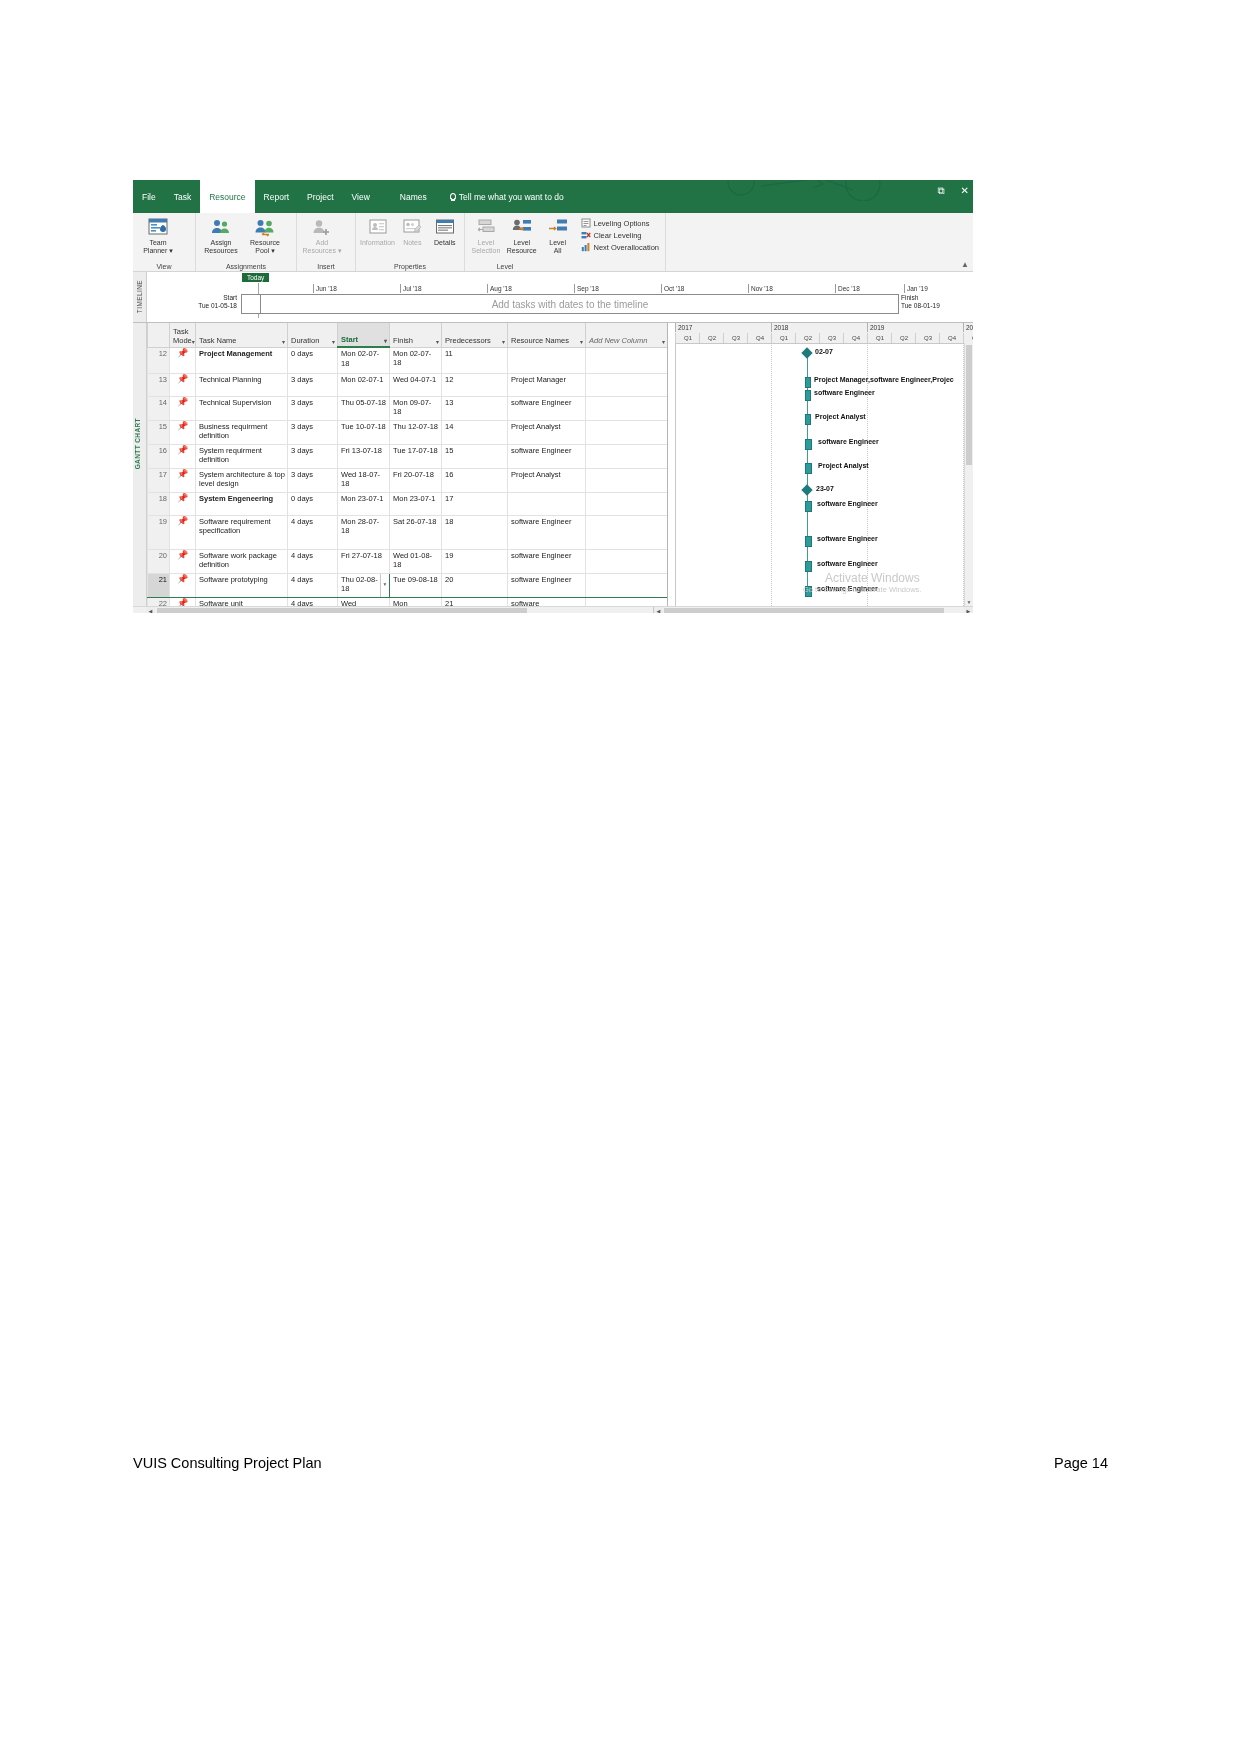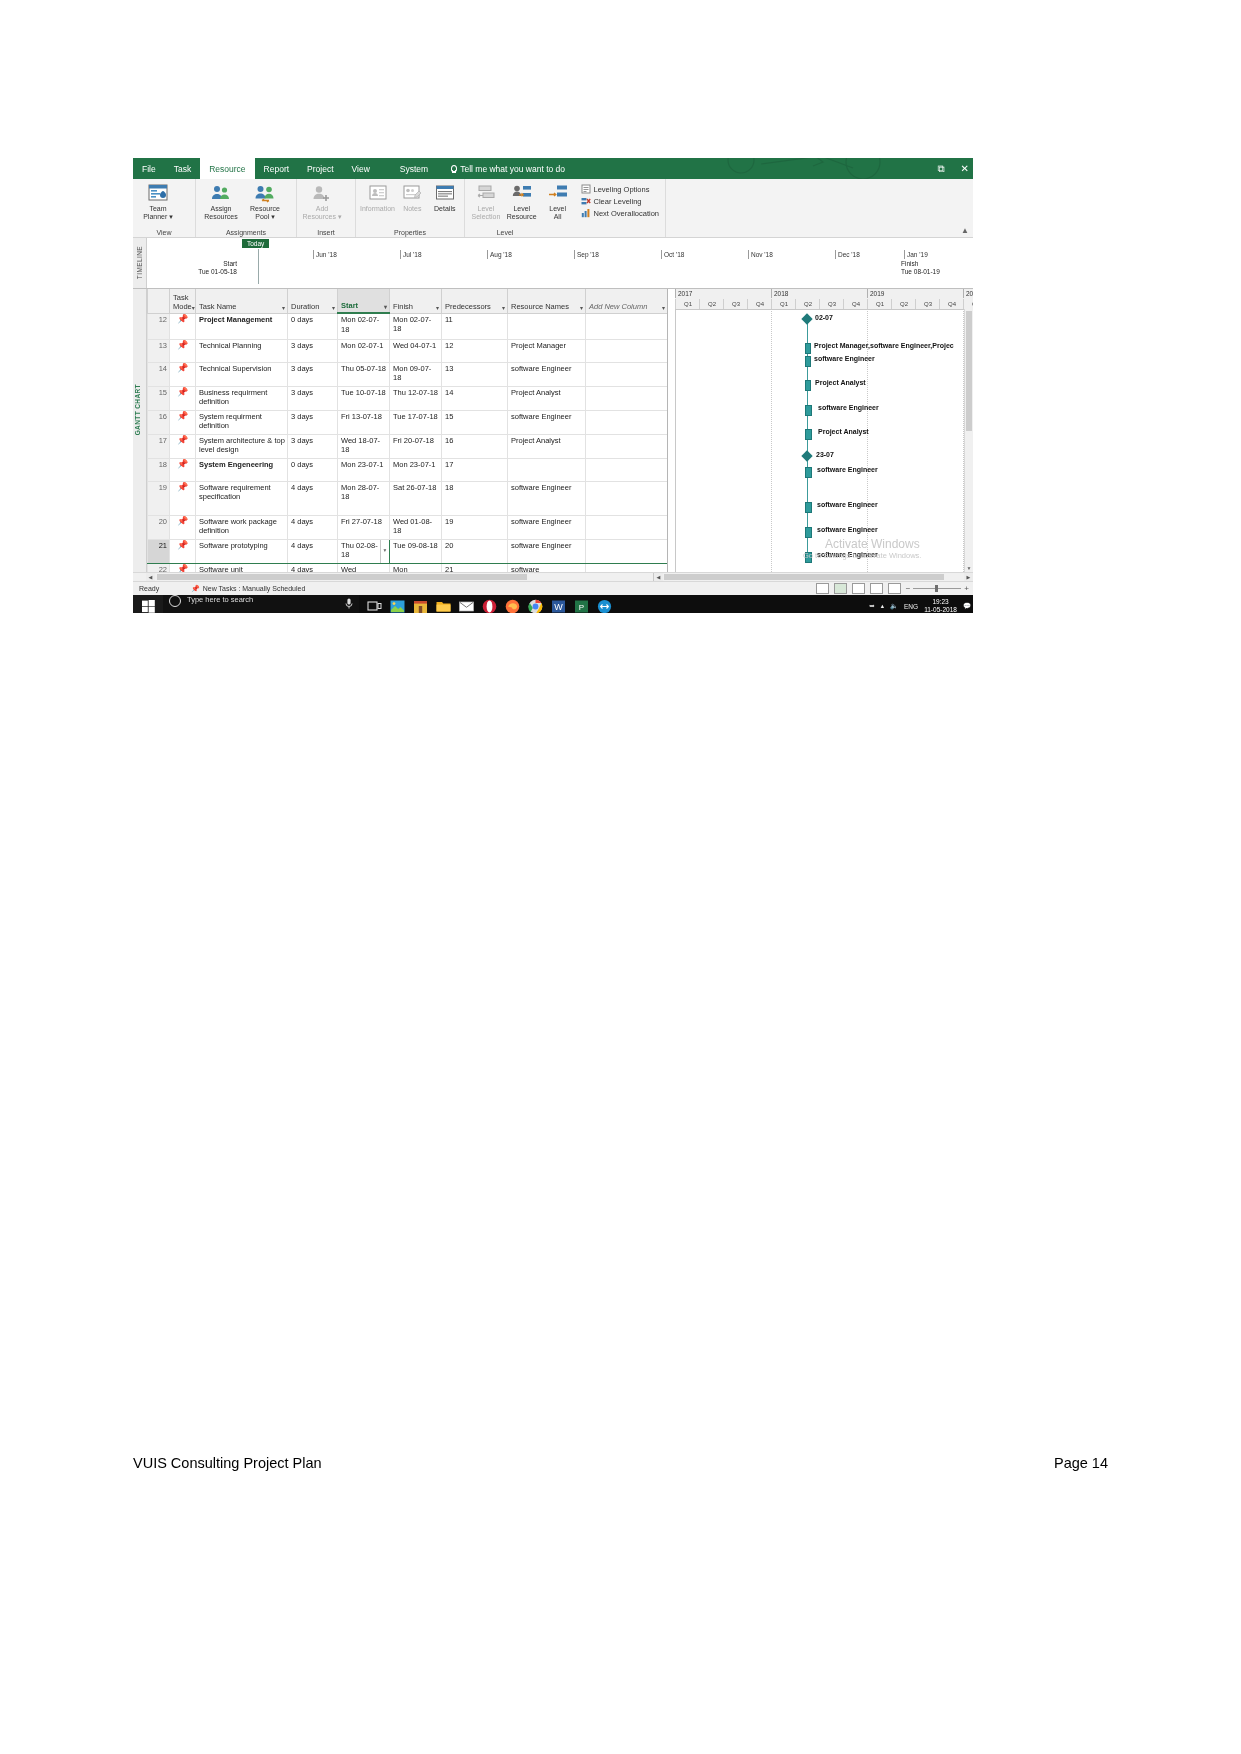--- a/index.html
+++ b/index.html
@@ -10,21 +10,21 @@
   .foot-row{display:flex;justify-content:space-between;align-items:baseline;}
   .foot-left{font-size:14.5px;color:#000;}
   .foot-right{font-size:14.5px;color:#000;}
   .foot-row2{margin-top:15px;font-size:14.5px;color:#000;}
 
   
   .shot{position:absolute;left:133px;top:158px;width:840px;height:455px;background:#fff;overflow:hidden;
         font-family:"Liberation Sans",sans-serif;}
 
   
-  .ribbon-tabs{position:relative;height:21px;background:#217346;display:flex;align-items:stretch;}
+  .ribbon-tabs{position:relative;height:33px;background:#217346;display:flex;align-items:stretch;margin-top:22px;}
   .rt{color:#fff;font-size:8.5px;display:flex;align-items:center;padding:0 9px;white-space:nowrap;}
   .rt.active{background:#fff;color:#217346;}
   .rt.format{margin-left:12px;}
   .tellme{color:#fff;font-size:8.5px;display:flex;align-items:center;gap:3px;padding-left:12px;}
   .bulb{width:8px;height:8px;position:relative;}
   .bulb:before{content:"";position:absolute;left:2px;top:0;width:4px;height:5px;border:1px solid #fff;border-radius:50% 50% 40% 40%;}
   .bulb:after{content:"";position:absolute;left:3px;top:5.5px;width:2px;height:2px;border-bottom:1px solid #fff;border-left:1px solid #fff;border-right:1px solid #fff;}
   .win-ctrl{position:absolute;right:4px;top:0;height:21px;display:flex;align-items:center;gap:16px;color:#fff;font-size:10px;}
   .ribbon-deco{position:absolute;right:90px;top:0;width:180px;height:21px;overflow:hidden;opacity:.5;}
   .ribbon-deco svg{position:absolute;top:-4px;right:0;}
@@ -149,21 +149,21 @@
 
 <div class="shot">
 
   <div class="ribbon-tabs">
     <div class="rt">File</div>
     <div class="rt">Task</div>
     <div class="rt active">Resource</div>
     <div class="rt">Report</div>
     <div class="rt">Project</div>
     <div class="rt">View</div>
-    <div class="rt format">System</div>
+    <div class="rt format">Names</div>
     <div class="tellme">
       <span class="bulb"></span>
       <span>Tell me what you want to do</span>
     </div>
     <div class="ribbon-deco">
       <svg width="180" height="30" viewBox="0 0 180 30">
           <g fill="none" stroke="#1b5c39" stroke-width="1.2">
         <circle cx="38" cy="6" r="13"></circle>
             <path d="M58 10 L118 2 L150 14"></path>
             <circle cx="160" cy="8" r="17"></circle>
@@ -389,20 +389,24 @@
         <div class="tl-tick" style="left:688px">Dec '18</div>
         <div class="tl-tick" style="left:757px">Jan '19</div>
       </div>
       <div class="tl-sf">
         <div class="a">Start</div>
         <div class="b">Tue 01-05-18</div>
       </div>
       <div class="tl-ef">
         <div class="a">Finish</div>
         <div class="a">Tue 08-01-19</div>
+      </div>
+      <div class="tl-box">
+        <div class="leftcell"></div>
+        <span>Add tasks with dates to the timeline</span>
       </div>
     </div>
   </div>
 
   <div class="main">
     <div class="gstrip">
       <span>GANTT CHART</span>
     </div>
 
     <div class="grid">

